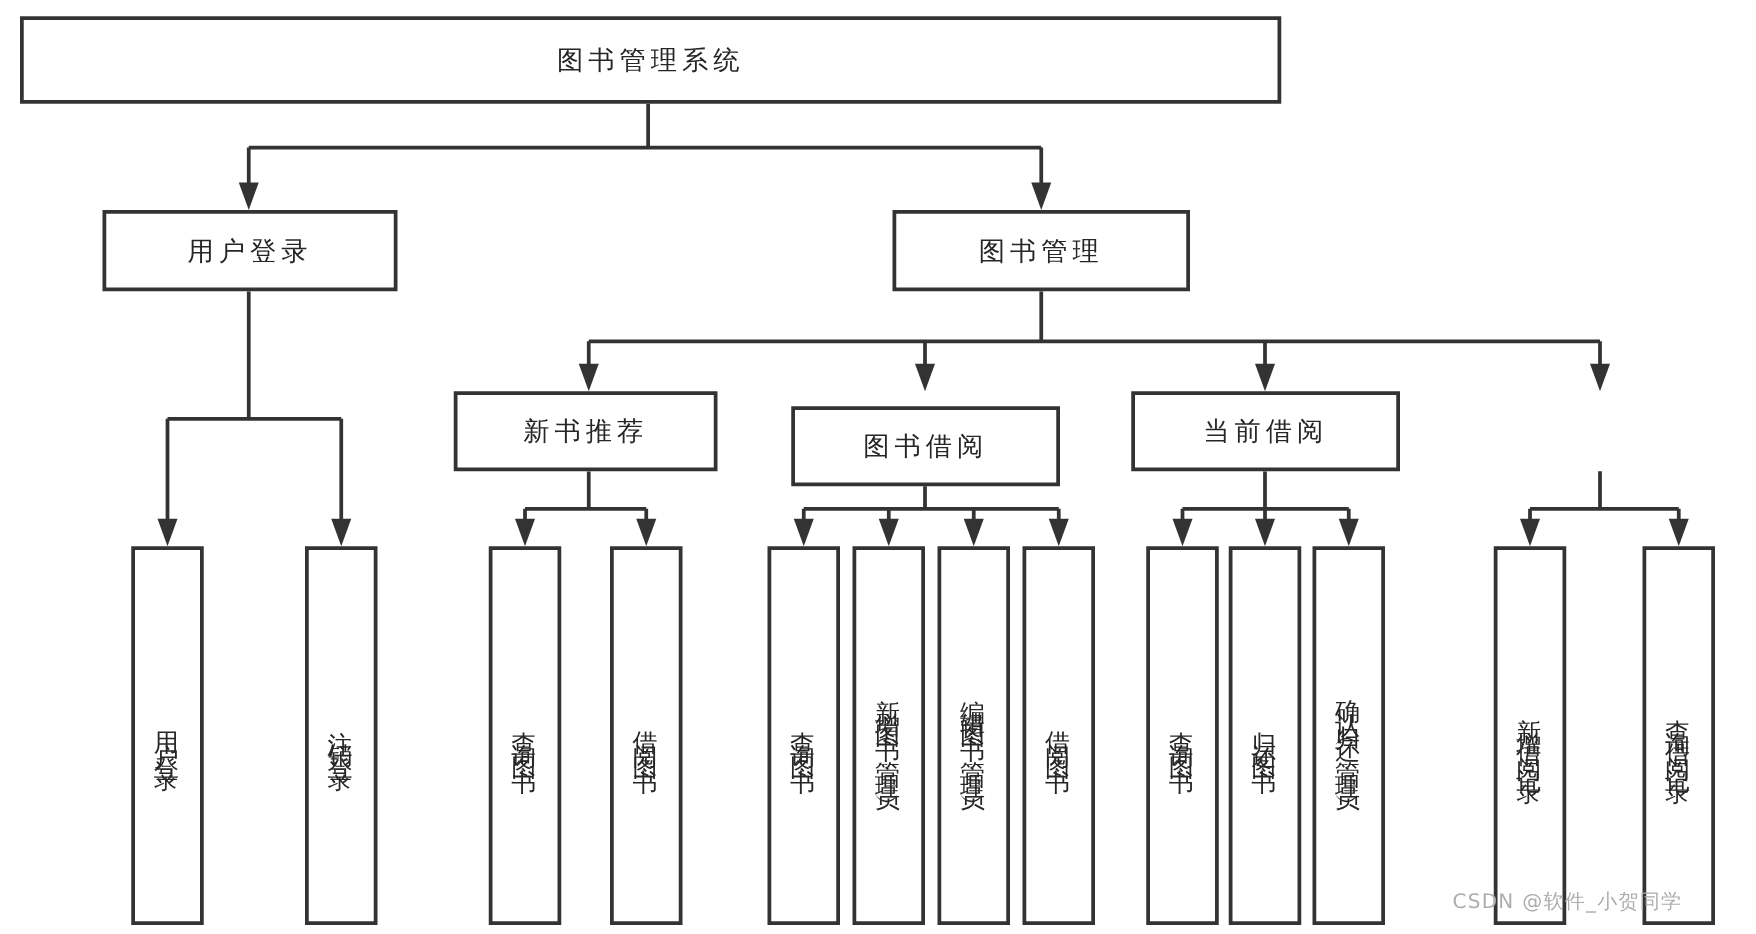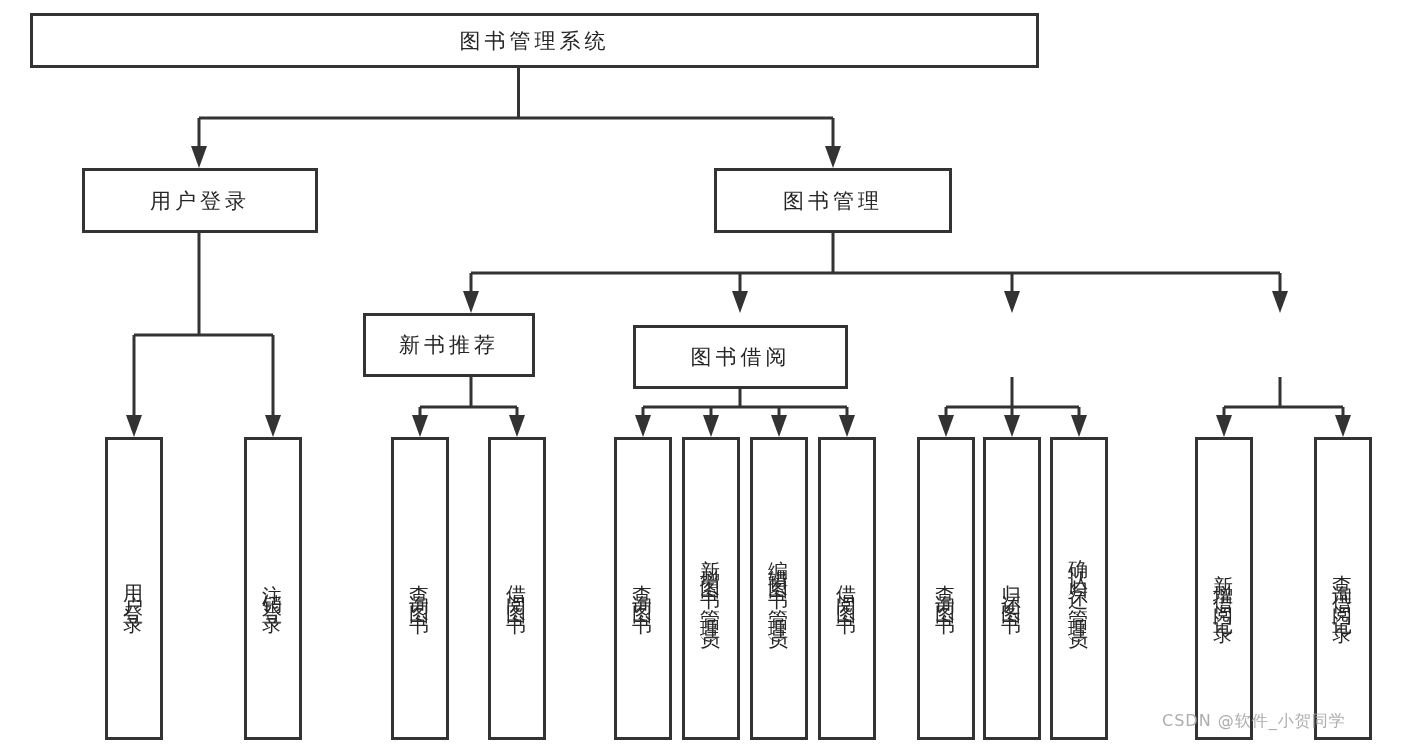--- a/index.html
+++ b/index.html
@@ -20,26 +20,26 @@
     position:absolute; box-sizing:border-box; z-index:1;
     background:var(--box-fill); border:3px solid var(--box-border);
     display:flex; align-items:center; justify-content:center;
   }
   .h-box span{font-size:21px; letter-spacing:4px; white-space:nowrap; color:var(--text);}
   .v-box span{
     writing-mode:vertical-rl; text-orientation:mixed;
     font-size:20px; letter-spacing:10px; color:var(--text); white-space:nowrap;
   }
   
-  #root{left:30px;top:13px;width:1009px;height:55px;}
+  #root{left:16px;top:13px;width:1009px;height:70px;}
   
   #l2-user-login{left:82px;top:168px;width:236px;height:65px;}
   #l2-book-mgmt{left:714px;top:168px;width:238px;height:65px;}
   
-  #l3-new-book{left:363px;top:313px;width:172px;height:64px;align-items:center;}
+  #l3-new-book{left:363px;top:313px;width:211px;height:64px;align-items:center;}
   #l3-book-borrow{left:633px;top:313px;width:215px;height:64px;margin-top:12px;}
   #l3-current-borrow{left:905px;top:313px;width:215px;height:64px;}
   #l3-borrow-record{left:1172px;top:313px;width:216px;height:64px;}
   
   .leaf{top:437px;width:58px;height:303px;}
   #leaf-user-login{left:105px;}
   #leaf-logout{left:244px;}
   #leaf-nb-query{left:391px;}
   #leaf-nb-borrow{left:488px;}
   #leaf-bb-query{left:614px;}
@@ -134,20 +134,23 @@
   <div class="box h-box" id="l2-book-mgmt">
     <span>图书管理</span>
   </div>
 
   <div class="box h-box" id="l3-new-book">
     <span>新书推荐</span>
   </div>
   <div class="box h-box" id="l3-book-borrow">
     <span>图书借阅</span>
   </div>
+  <div class="box h-box" id="l3-current-borrow">
+    <span>当前借阅</span>
+  </div>
 
   <div class="box v-box leaf" id="leaf-user-login">
     <span>用户登录</span>
   </div>
   <div class="box v-box leaf" id="leaf-logout">
     <span>注销登录</span>
   </div>
   <div class="box v-box leaf" id="leaf-nb-query">
     <span>查询图书</span>
   </div>

